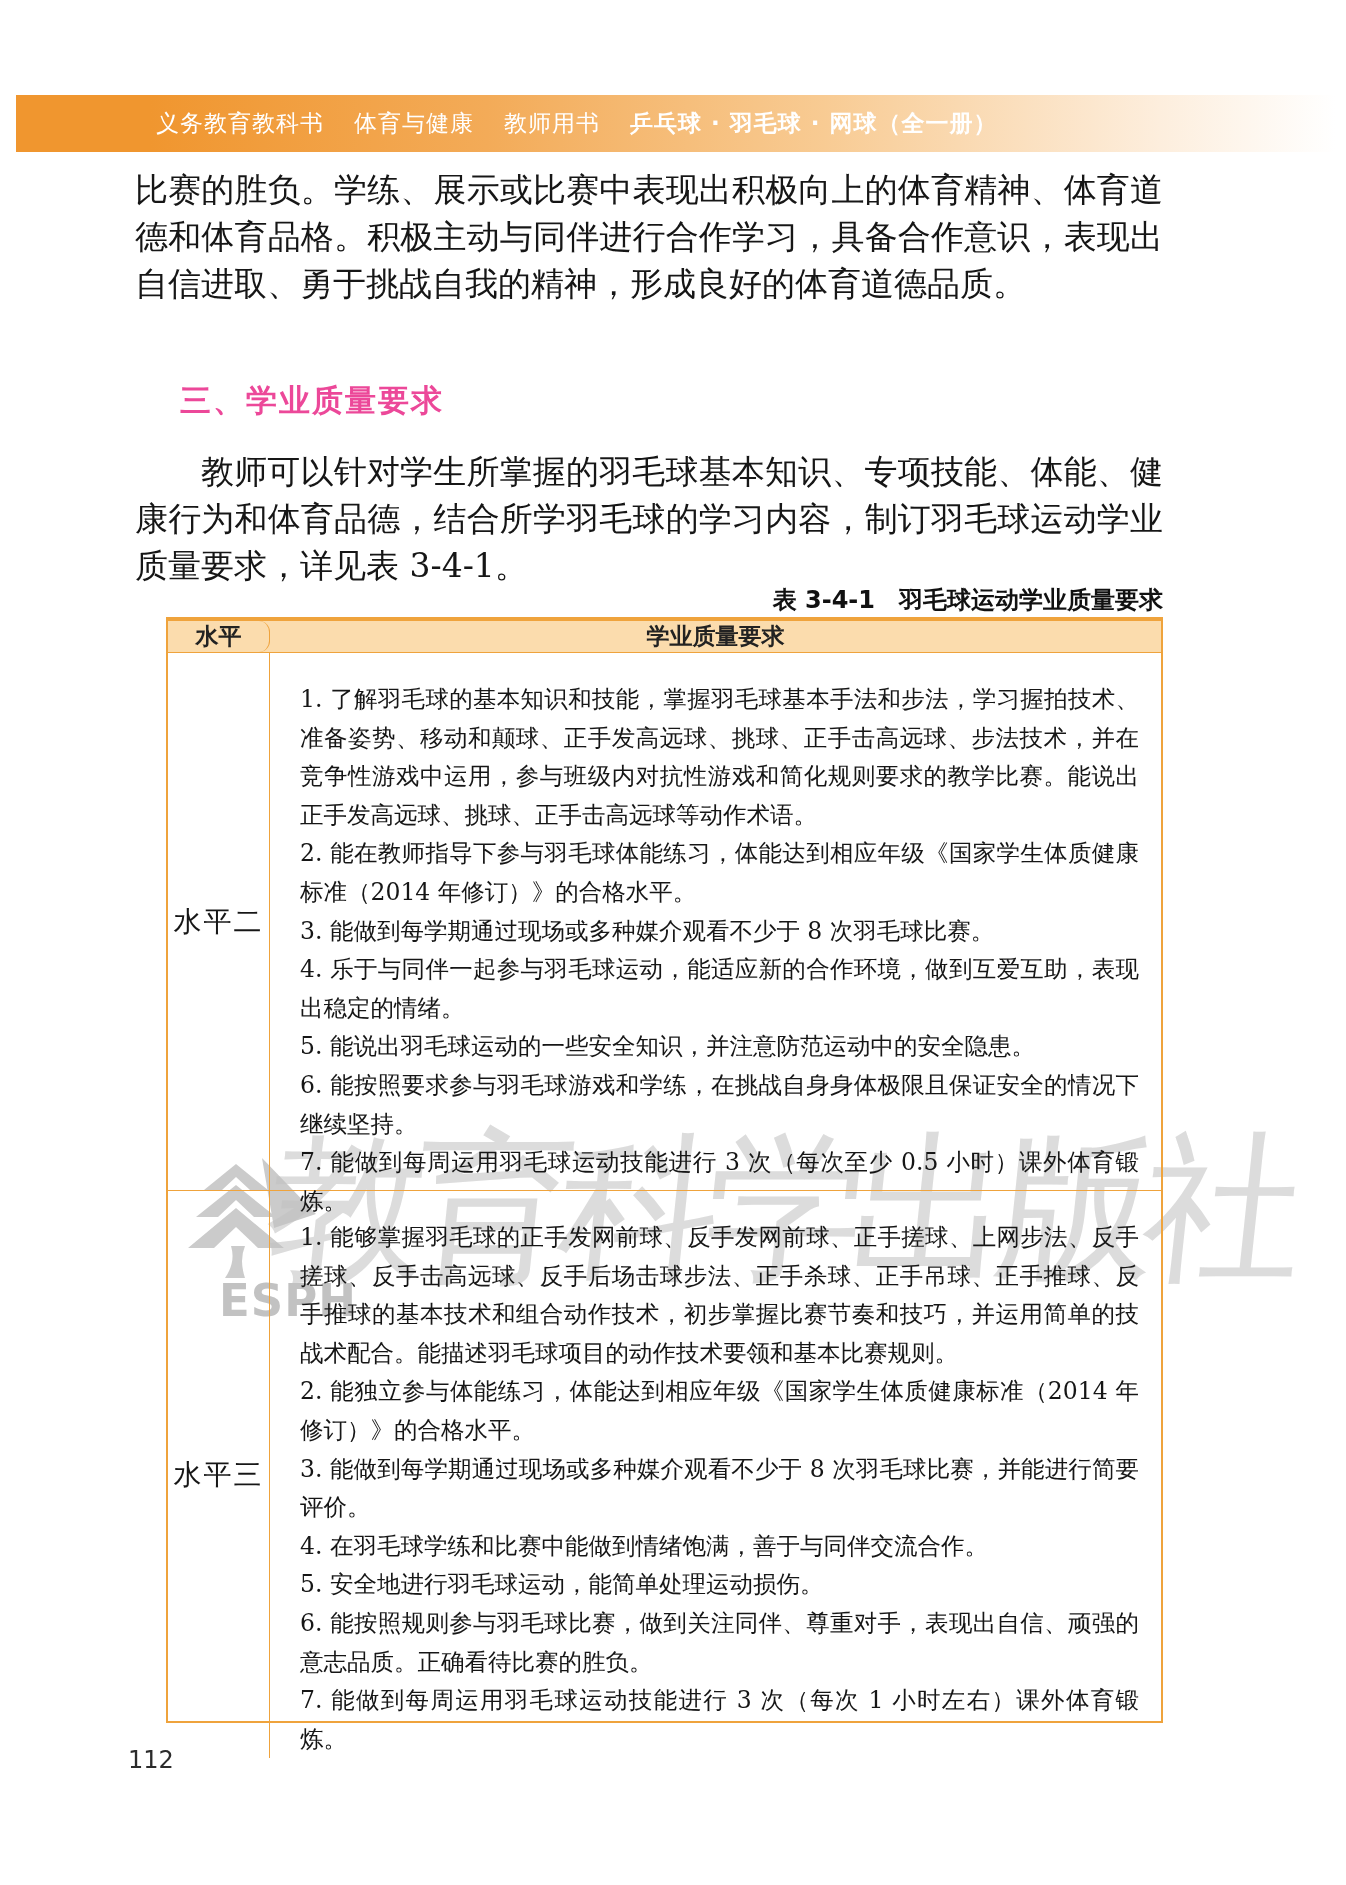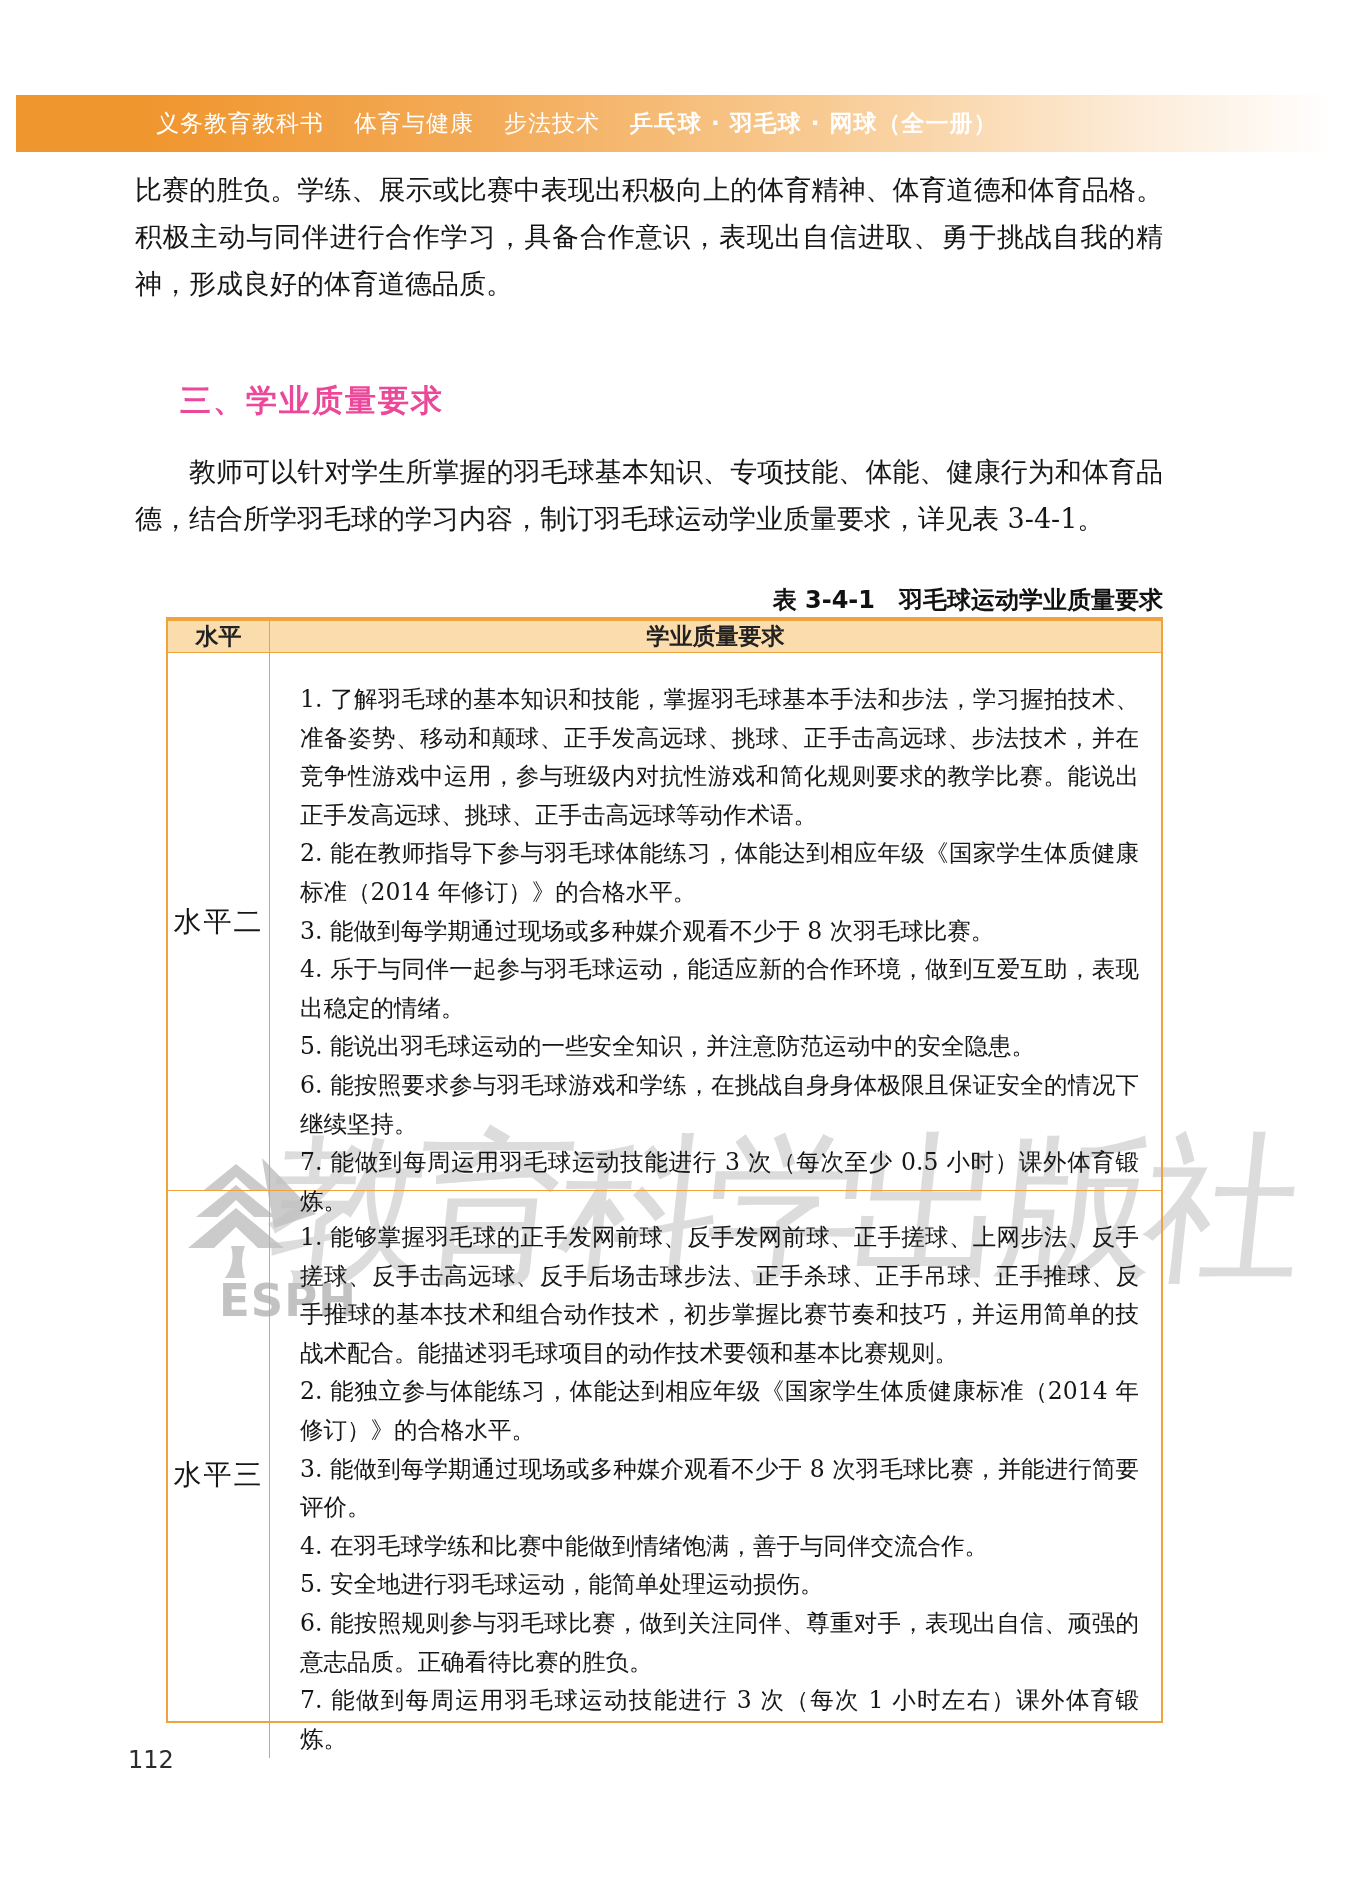--- a/index.html
+++ b/index.html
@@ -18,21 +18,21 @@
   }
   .header-bar .seg { margin-right:30px; font-weight:500; letter-spacing:1px; }
   .header-bar .seg:first-child { margin-left:140px; }
   .header-bar .seg.title { font-weight:700; margin-right:8px; }
   
   .layer-watermark { position:absolute; inset:0; z-index:1; }
   .layer-content  { position:absolute; inset:0; z-index:2; }
   
   .para {
     position:absolute; left:135px; width:1028px;
-    font-size:27px; line-height:47px; text-align:justify; color:#161616;
+    font-size:33px; line-height:47px; text-align:justify; color:#161616;
   }
   .intro-para { top:166px; }
   .section-heading {
     position:absolute; left:180px; top:380px;
     font-family:"DejaVu Sans", sans-serif; font-weight:800;
     font-size:31px; letter-spacing:2px; color:#ec4899;
   }
   .section-para { top:448px; text-indent:2em; }
   
   .table-caption {
@@ -50,21 +50,21 @@
     height:49px; background:#fbdcad;
     font-family:"DejaVu Sans", sans-serif; font-weight:700; font-size:23px; color:#222;
   }
   .trow.brow1 { height:538px; }
   .trow.brow2 { flex:1; }
   .cell-level {
     width:102px; flex:0 0 102px; border-right:1.5px solid #efa33c;
     display:flex; align-items:center; justify-content:center;
   }
   .cell-req { flex:1; display:flex; }
-  .hrow .cell-req, .hrow .cell-level { align-items:center; justify-content:center; }
+  .hrow .cell-req, .hrow .cell-level { align-items:center; justify-content:center;border-radius:11px; }
   .brow .cell-level { font-size:28px; letter-spacing:2px; color:#161616; }
   .brow .cell-req { display:block; padding:27px 22px 0 30px; }
   .brow .cell-req p {
     font-size:23.5px; line-height:38.6px; text-align:justify; color:#161616;
   }
   
   .wm-text {
     position:absolute; left:268px; top:1128px; width:1070px;
     font-family:"DejaVu Serif", serif; font-size:160px; line-height:160px;
     letter-spacing:-14px; white-space:nowrap;
@@ -99,21 +99,21 @@
       </svg>
     </div>
     <div class="wm-esph">ESPH</div>
   </div>
 
   <div class="layer-content">
 
     <div class="header-bar">
       <span class="seg">义务教育教科书</span>
       <span class="seg">体育与健康</span>
-      <span class="seg">步法技术</span>
+      <span class="seg">教师用书</span>
       <span class="seg title">乒乓球 · 羽毛球 · 网球（全一册）</span>
     </div>
 
     <p class="para intro-para">比赛的胜负。学练、展示或比赛中表现出积极向上的体育精神、体育道德和体育品格。积极主动与同伴进行合作学习，具备合作意识，表现出自信进取、勇于挑战自我的精神，形成良好的体育道德品质。</p>
 
     <h2 class="section-heading">三、学业质量要求</h2>
 
     <p class="para section-para">教师可以针对学生所掌握的羽毛球基本知识、专项技能、体能、健康行为和体育品德，结合所学羽毛球的学习内容，制订羽毛球运动学业质量要求，详见表 3-4-1。</p>
 
     <div class="table-caption">表 3-4-1　羽毛球运动学业质量要求</div>

